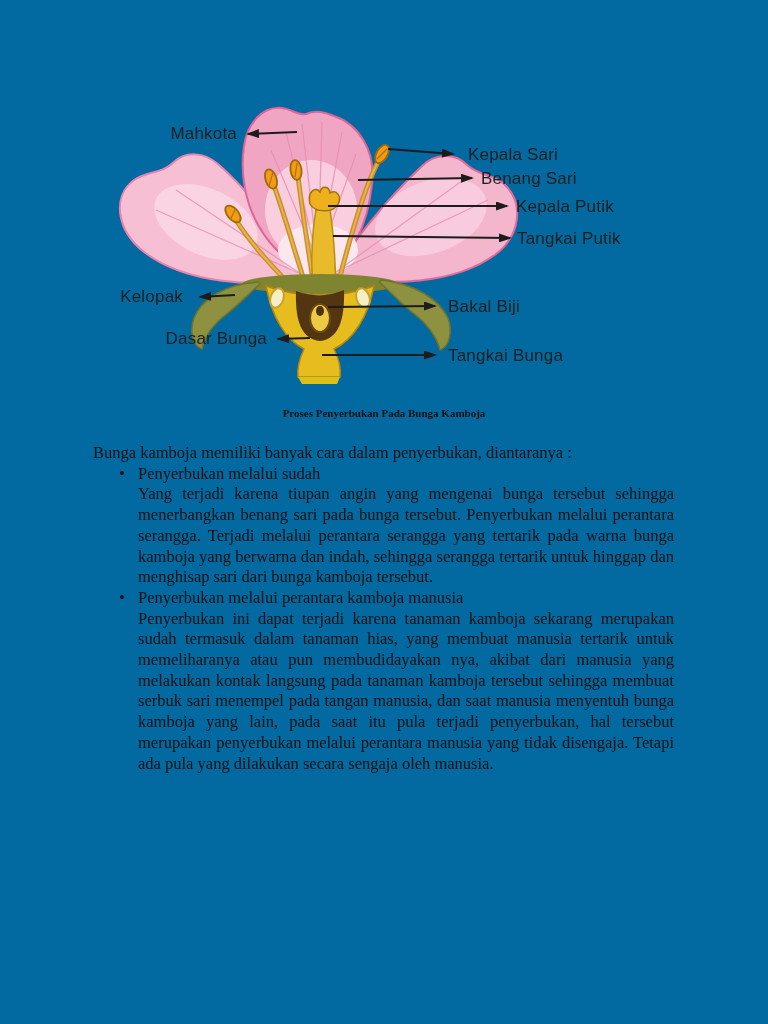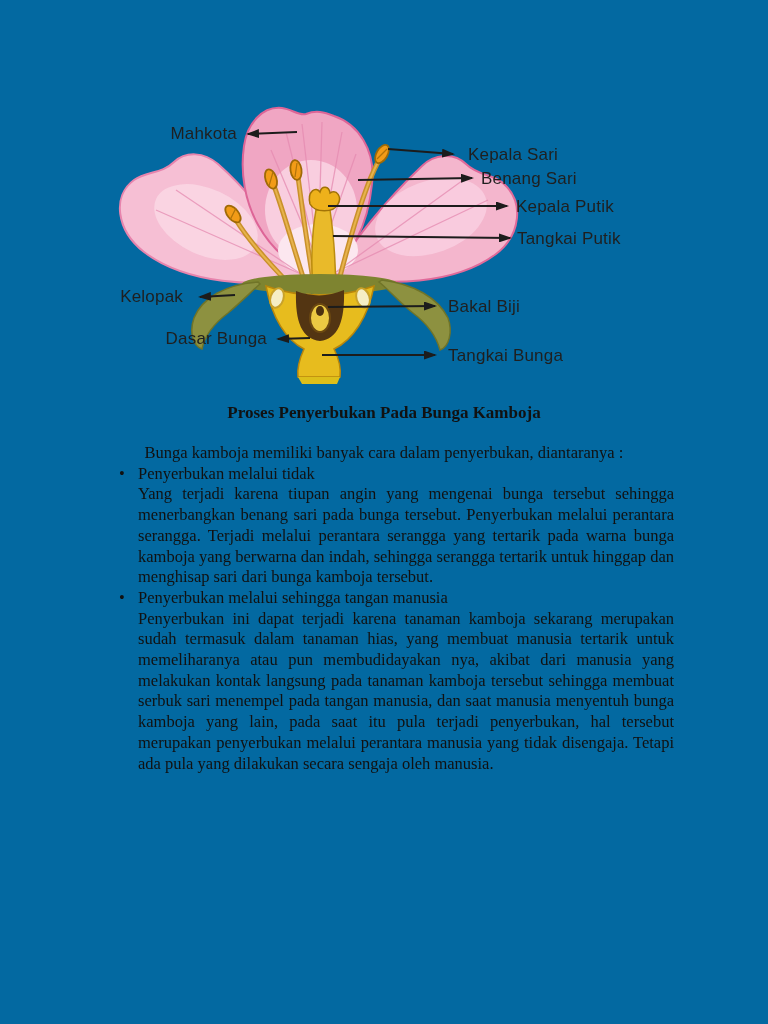--- a/index.html
+++ b/index.html
@@ -38,30 +38,29 @@
   }
   
   .content {
     position: absolute;
     left: 93px;
     right: 93px;
     top: 384px;
   }
   .doc-title {
     margin: 19px 0 0 0;
-    font-size: 17px;
+    font-size: 11px;
     line-height: 20px;
     font-weight: bold;
     text-align: center;
   }
   .intro {
     margin: 20px 0 0 0;
     font-size: 16.5px;
     line-height: 20.7px;
-    text-align: center;
   }
   .bullet-item { position: relative; }
   .bullet-head {
     position: relative;
     padding-left: 45px;
     font-size: 16.5px;
     line-height: 20.7px;
   }
   .bullet-dot {
     position: absolute;
@@ -186,27 +185,27 @@
   </figure>
 
   <div class="content">
     <h1 class="doc-title">Proses Penyerbukan Pada Bunga Kamboja</h1>
 
     <p class="intro">Bunga kamboja memiliki banyak cara dalam penyerbukan, diantaranya :</p>
 
     <div class="bullet-item">
       <div class="bullet-head">
         <span class="bullet-dot">•</span>
-        <span>Penyerbukan melalui tidak</span>
+        <span>Penyerbukan melalui sudah</span>
       </div>
       <p class="bullet-body">Yang terjadi karena tiupan angin yang mengenai bunga tersebut sehingga menerbangkan benang sari pada bunga tersebut. Penyerbukan melalui perantara serangga. Terjadi melalui perantara serangga yang tertarik pada warna bunga kamboja yang berwarna dan indah, sehingga serangga tertarik untuk hinggap dan menghisap sari dari bunga kamboja tersebut.</p>
     </div>
 
     <div class="bullet-item">
       <div class="bullet-head">
         <span class="bullet-dot">•</span>
-        <span>Penyerbukan melalui sehingga tangan manusia</span>
+        <span>Penyerbukan melalui perantara kamboja manusia</span>
       </div>
       <p class="bullet-body">Penyerbukan ini dapat terjadi karena tanaman kamboja sekarang merupakan sudah termasuk dalam tanaman hias, yang membuat manusia tertarik untuk memeliharanya atau pun membudidayakan nya, akibat dari manusia yang melakukan kontak langsung pada tanaman kamboja tersebut sehingga membuat serbuk sari menempel pada tangan manusia, dan saat manusia menyentuh bunga kamboja yang lain, pada saat itu pula terjadi penyerbukan, hal tersebut merupakan penyerbukan melalui perantara manusia yang tidak disengaja. Tetapi ada pula yang dilakukan secara sengaja oleh manusia.</p>
     </div>
   </div>
 
 </div>
 
 </body></html>

